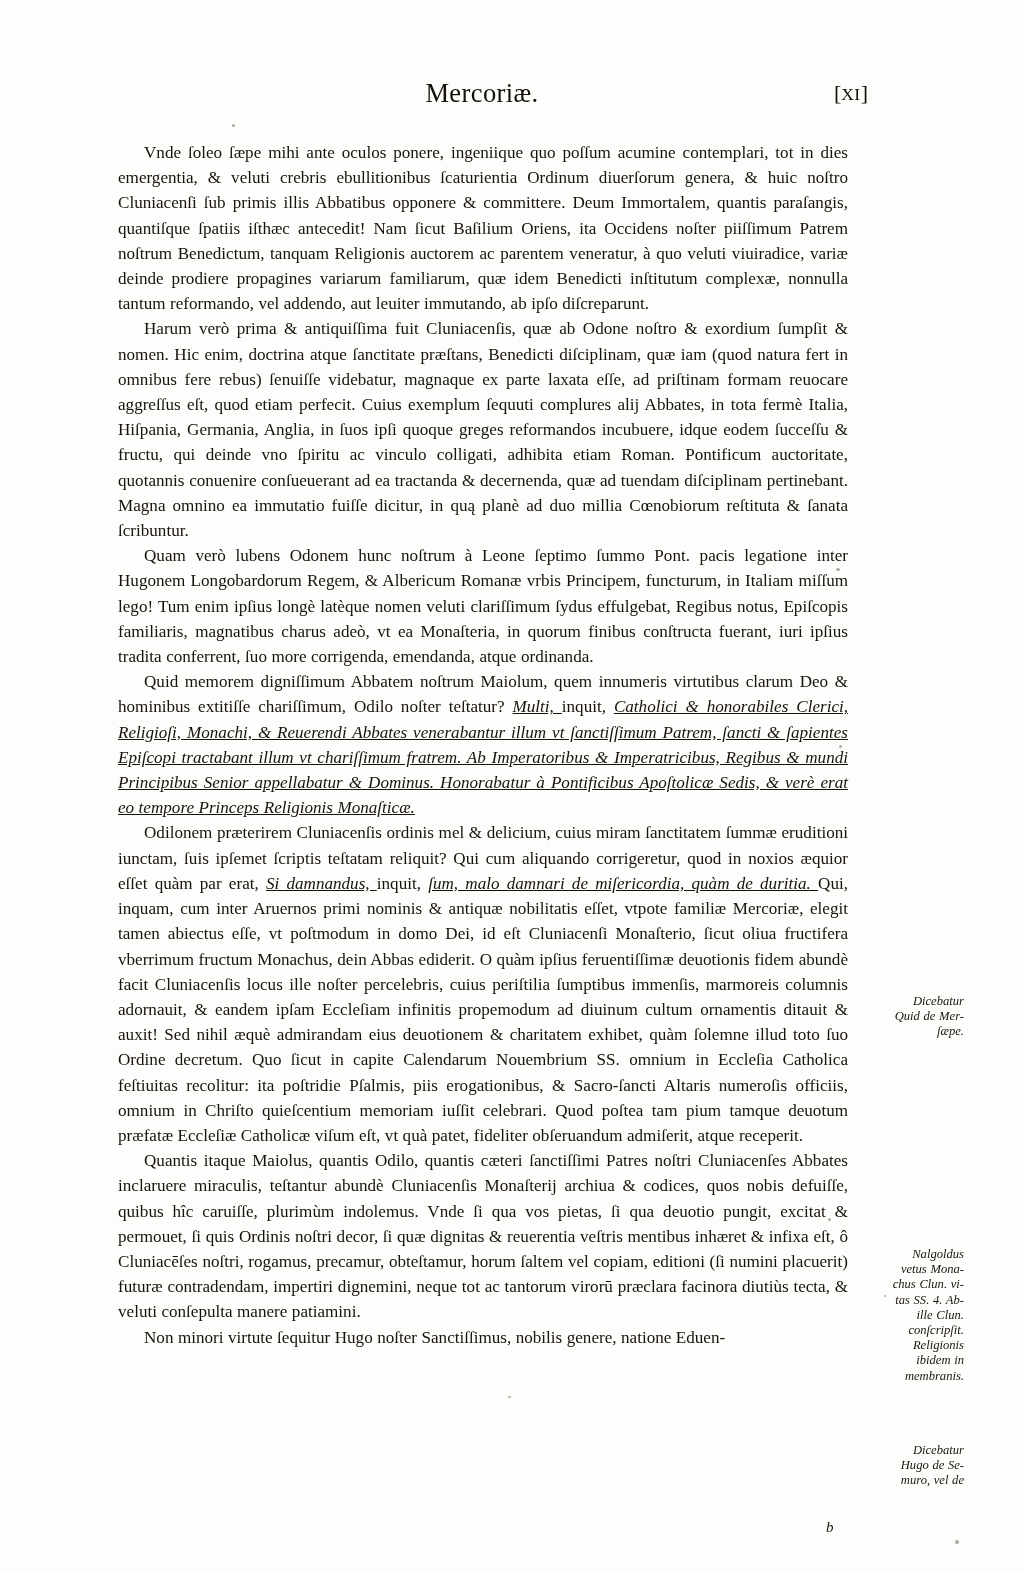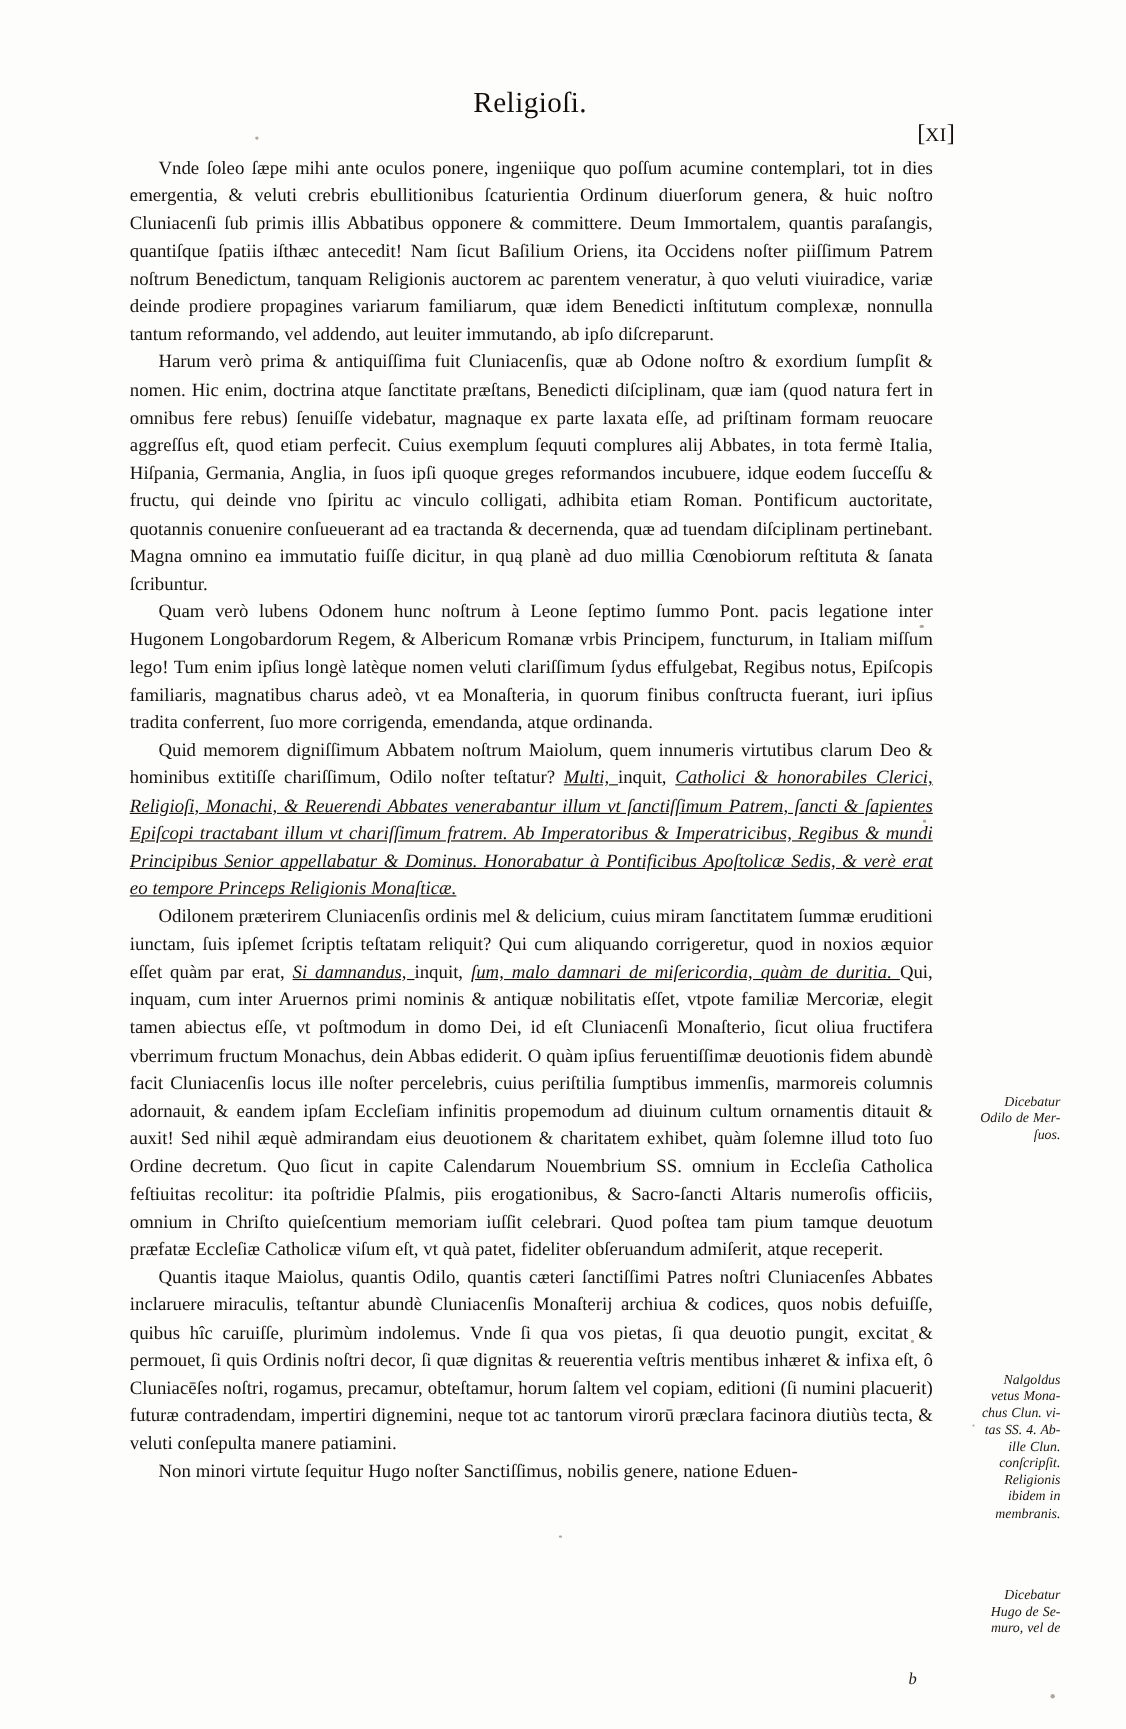--- a/index.html
+++ b/index.html
@@ -35,21 +35,20 @@
     font-size: 26.5px;
     letter-spacing: 0.4px;
     color: #140f0a;
   }
   #header .head-folio {
     position: absolute;
     right: -22px;
     top: 2px;
     font-size: 22px;
     color: #140f0a;
-    margin-top: 28px;
   }
   #header .head-folio .rn {
     font-size: 17.5px;
     letter-spacing: 0.5px;
   }
 
   
   #column {
     position: absolute;
     left: 118px;
@@ -106,39 +105,39 @@
     border-radius: 50%;
     opacity: 0.55;
   }
 </style>
 </head>
 <body>
 
 <div id="page">
 
   <div id="header">
-    <div class="head-title">Religioſi.</div>
+    <div class="head-title">Mercoriæ.</div>
     <div class="head-folio"><span>[</span><span class="rn">XI</span><span>]</span></div>
   </div>
 
   <div id="column">
       <p class="para indent">Vnde ſoleo ſæpe mihi ante oculos ponere, ingeniique quo poſſum acumine contemplari, tot in dies emergentia, &amp; veluti crebris ebullitionibus ſcaturientia Ordinum diuerſorum genera, &amp; huic noſtro Cluniacenſi ſub primis illis Abbatibus opponere &amp; committere. Deum Immortalem, quantis paraſangis, quantiſque ſpatiis iſthæc antecedit! Nam ſicut Baſilium Oriens, ita Occidens noſter piiſſimum Patrem noſtrum Benedictum, tanquam Religionis auctorem ac parentem veneratur, à quo veluti viuiradice, variæ deinde prodiere propagines variarum familiarum, quæ idem Benedicti inſtitutum complexæ, nonnulla tantum reformando, vel addendo, aut leuiter immutando, ab ipſo diſcreparunt.</p>
       <p class="para indent">Harum verò prima &amp; antiquiſſima fuit Cluniacenſis, quæ ab Odone noſtro &amp; exordium ſumpſit &amp; nomen. Hic enim, doctrina atque ſanctitate præſtans, Benedicti diſciplinam, quæ iam (quod natura fert in omnibus fere rebus) ſenuiſſe videbatur, magnaque ex parte laxata eſſe, ad priſtinam formam reuocare aggreſſus eſt, quod etiam perfecit. Cuius exemplum ſequuti complures alij Abbates, in tota fermè Italia, Hiſpania, Germania, Anglia, in ſuos ipſi quoque greges reformandos incubuere, idque eodem ſucceſſu &amp; fructu, qui deinde vno ſpiritu ac vinculo colligati, adhibita etiam Roman. Pontificum auctoritate, quotannis conuenire conſueuerant ad ea tractanda &amp; decernenda, quæ ad tuendam diſciplinam pertinebant. Magna omnino ea immutatio fuiſſe dicitur, in quą planè ad duo millia Cœnobiorum reſtituta &amp; ſanata ſcribuntur.</p>
       <p class="para indent">Quam verò lubens Odonem hunc noſtrum à Leone ſeptimo ſummo Pont. pacis legatione inter Hugonem Longobardorum Regem, &amp; Albericum Romanæ vrbis Principem, functurum, in Italiam miſſum lego! Tum enim ipſius longè latèque nomen veluti clariſſimum ſydus effulgebat, Regibus notus, Epiſcopis familiaris, magnatibus charus adeò, vt ea Monaſteria, in quorum finibus conſtructa fuerant, iuri ipſius tradita conferrent, ſuo more corrigenda, emendanda, atque ordinanda.</p>
       <p class="para indent"><span class="roman">Quid memorem digniſſimum Abbatem noſtrum Maiolum, quem innumeris virtutibus clarum Deo &amp; hominibus extitiſſe chariſſimum, Odilo noſter teſtatur? </span><span class="it">Multi, </span><span class="roman">inquit, </span><span class="it">Catholici &amp; honorabiles Clerici, Religioſi, Monachi, &amp; Reuerendi Abbates venerabantur illum vt ſanctiſſimum Patrem, ſancti &amp; ſapientes Epiſcopi tractabant illum vt chariſſimum fratrem. Ab Imperatoribus &amp; Imperatricibus, Regibus &amp; mundi Principibus Senior appellabatur &amp; Dominus. Honorabatur à Pontificibus Apoſtolicæ Sedis, &amp; verè erat eo tempore Princeps Religionis Monaſticæ.</span></p>
       <p class="para indent"><span class="roman">Odilonem præterirem Cluniacenſis ordinis mel &amp; delicium, cuius miram ſanctitatem ſummæ eruditioni iunctam, ſuis ipſemet ſcriptis teſtatam reliquit? Qui cum aliquando corrigeretur, quod in noxios æquior eſſet quàm par erat, </span><span class="it">Si damnandus, </span><span class="roman">inquit, </span><span class="it">ſum, malo damnari de miſericordia, quàm de duritia. </span><span class="roman">Qui, inquam, cum inter Aruernos primi nominis &amp; antiquæ nobilitatis eſſet, vtpote familiæ Mercoriæ, elegit tamen abiectus eſſe, vt poſtmodum in domo Dei, id eſt Cluniacenſi Monaſterio, ſicut oliua fructifera vberrimum fructum Monachus, dein Abbas ediderit. O quàm ipſius feruentiſſimæ deuotionis fidem abundè facit Cluniacenſis locus ille noſter percelebris, cuius periſtilia ſumptibus immenſis, marmoreis columnis adornauit, &amp; eandem ipſam Eccleſiam infinitis propemodum ad diuinum cultum ornamentis ditauit &amp; auxit! Sed nihil æquè admirandam eius deuotionem &amp; charitatem exhibet, quàm ſolemne illud toto ſuo Ordine decretum. Quo ſicut in capite Calendarum Nouembrium SS. omnium in Eccleſia Catholica feſtiuitas recolitur: ita poſtridie Pſalmis, piis erogationibus, &amp; Sacro-ſancti Altaris numeroſis officiis, omnium in Chriſto quieſcentium memoriam iuſſit celebrari. Quod poſtea tam pium tamque deuotum præfatæ Eccleſiæ Catholicæ viſum eſt, vt quà patet, fideliter obſeruandum admiſerit, atque receperit.</span></p>
       <p class="para indent">Quantis itaque Maiolus, quantis Odilo, quantis cæteri ſanctiſſimi Patres noſtri Cluniacenſes Abbates inclaruere miraculis, teſtantur abundè Cluniacenſis Monaſterij archiua &amp; codices, quos nobis defuiſſe, quibus hîc caruiſſe, plurimùm indolemus. Vnde ſi qua vos pietas, ſi qua deuotio pungit, excitat &amp; permouet, ſi quis Ordinis noſtri decor, ſi quæ dignitas &amp; reuerentia veſtris mentibus inhæret &amp; infixa eſt, ô Cluniacēſes noſtri, rogamus, precamur, obteſtamur, horum ſaltem vel copiam, editioni (ſi numini placuerit) futuræ contradendam, impertiri dignemini, neque tot ac tantorum virorū præclara facinora diutiùs tecta, &amp; veluti conſepulta manere patiamini.</p>
       <p class="para indent">Non minori virtute ſequitur Hugo noſter Sanctiſſimus, nobilis genere, natione Eduen-</p>
     </div>
 
   <div id="notes-host">
       <div class="margin-note" id="note-1">
         <div>Dicebatur</div>
-        <div>Odilo de Mer-</div>
-        <div>ſuos.</div>
+        <div>Quid de Mer-</div>
+        <div>ſæpe.</div>
       </div>
       <div class="margin-note" id="note-2">
         <div>Nalgoldus</div>
         <div>vetus Mona-</div>
         <div>chus Clun. vi-</div>
         <div>tas SS. 4. Ab-</div>
         <div>ille Clun.</div>
         <div>conſcripſit.</div>
         <div>Religionis</div>
         <div>ibidem in</div>

